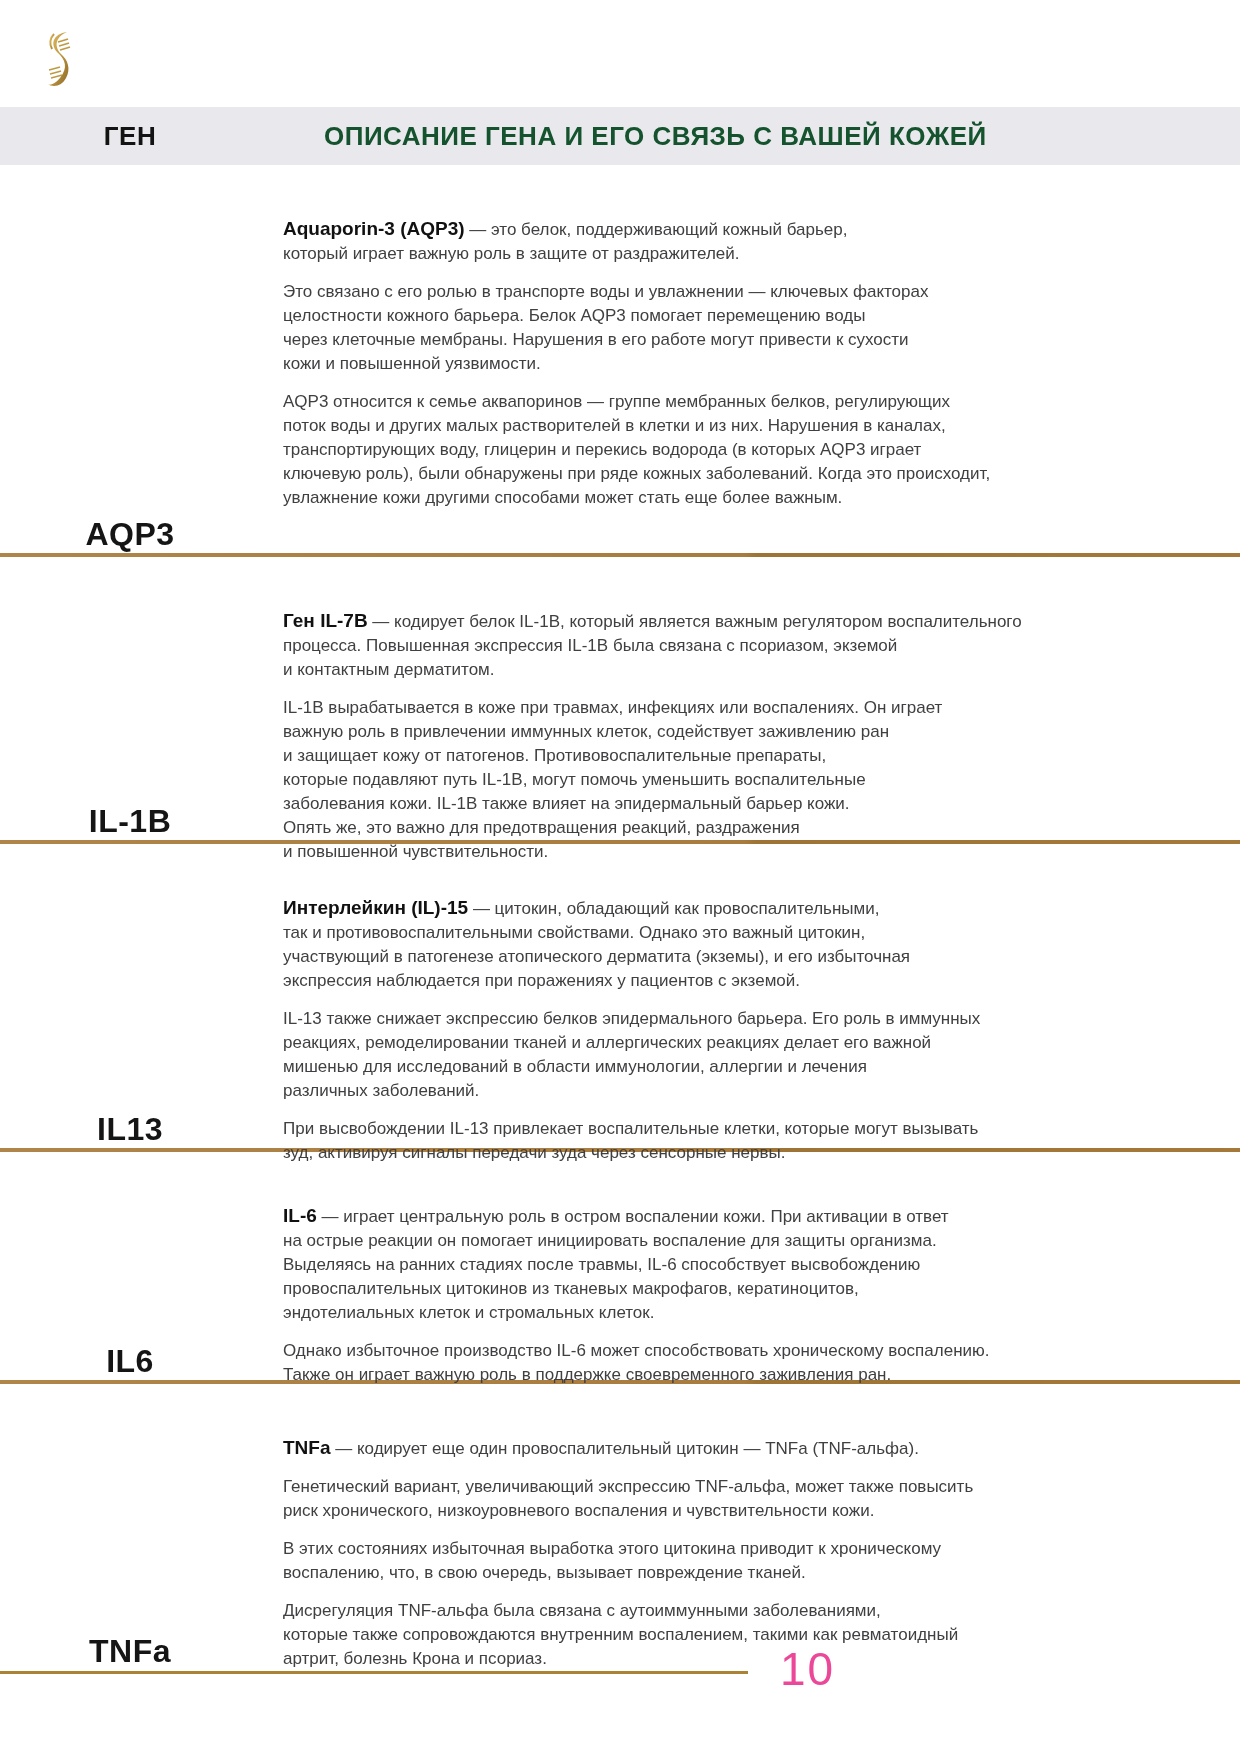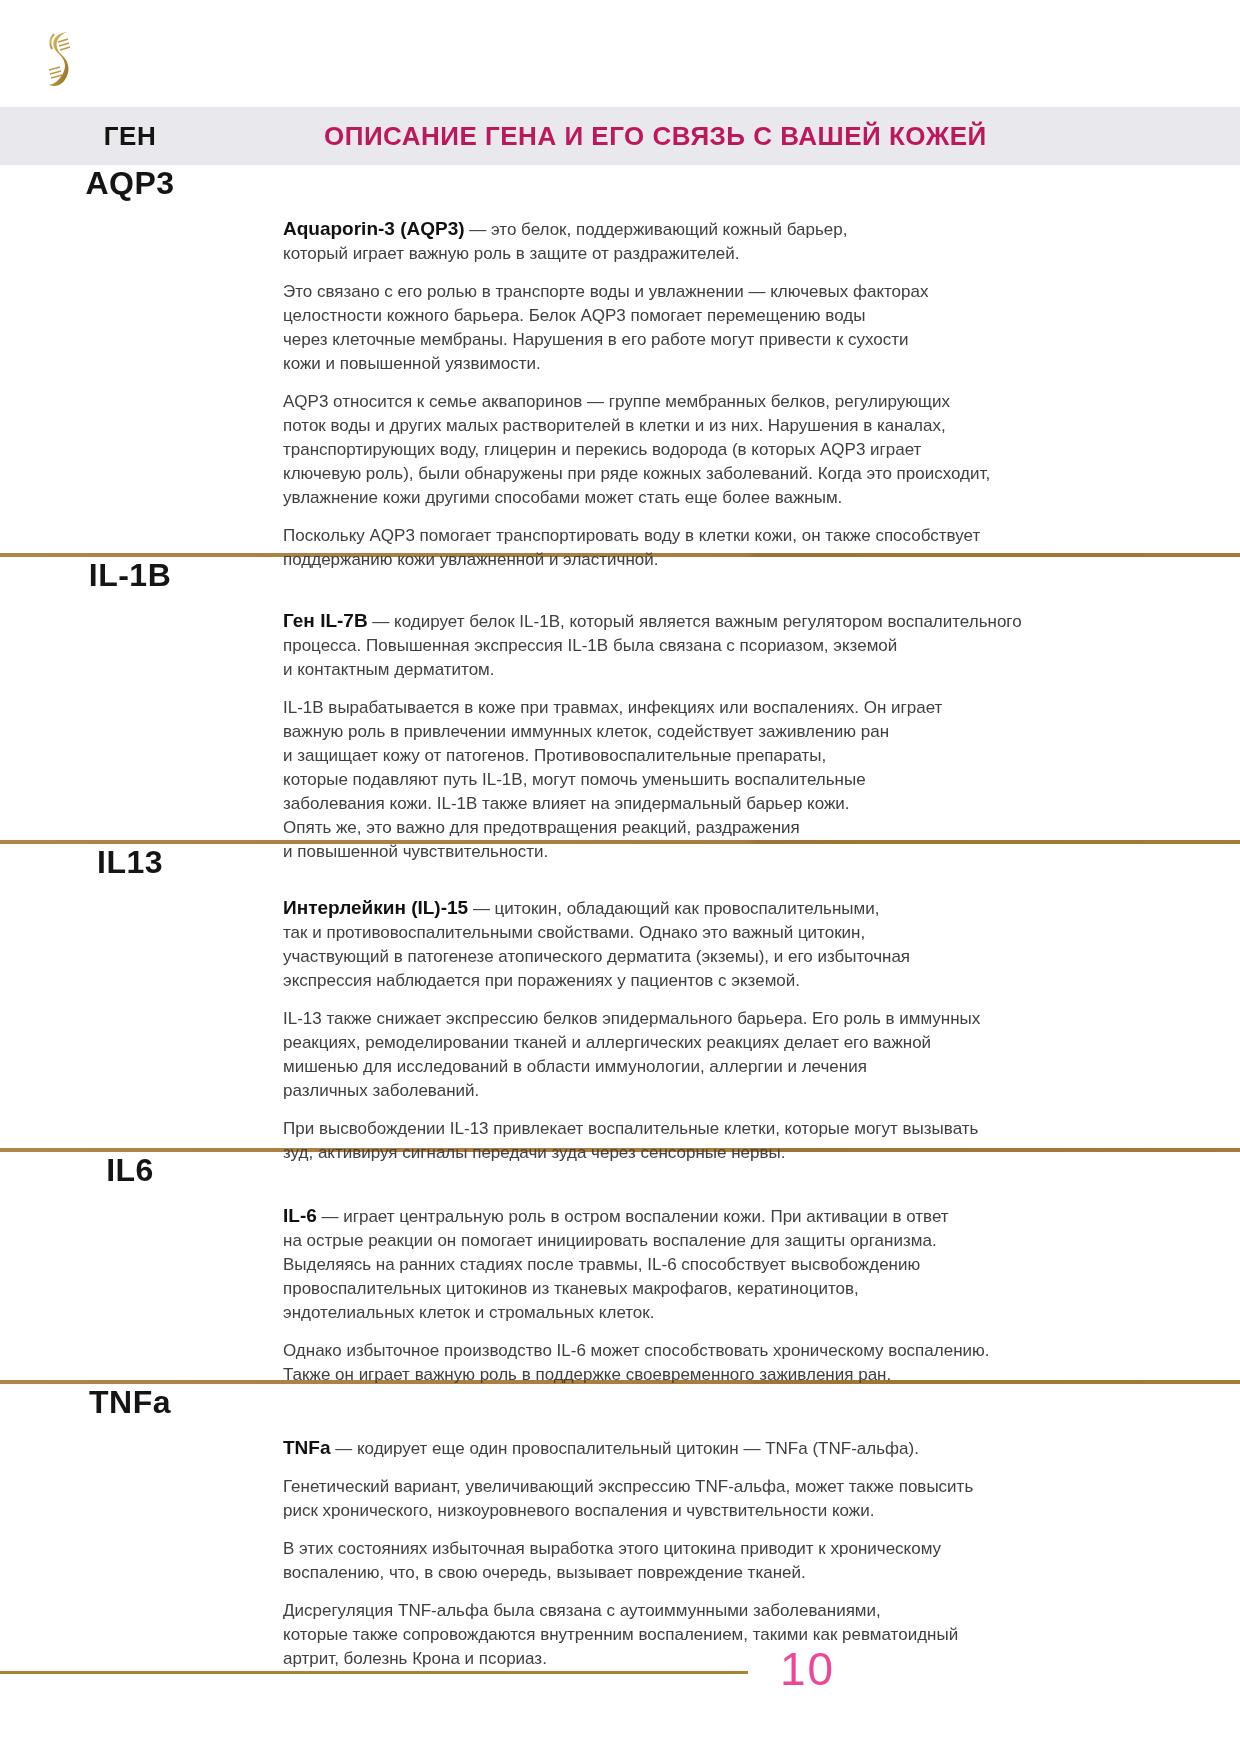--- a/index.html
+++ b/index.html
@@ -36,39 +36,39 @@
     font-size: 26px;
     font-weight: 700;
     letter-spacing: 0.5px;
     color: #131313;
   }
   .header-desc {
     padding-left: 40px;
     font-size: 26px;
     font-weight: 700;
     letter-spacing: 0.5px;
-    color: #be185d;
+    color: #14532d;
   }
   .content {
     position: absolute;
     top: 165px;
     left: 0;
     width: 1240px;
   }
   .gene-row { display: flex; overflow: visible; }
   .gene-row.r1 { height: 388px; }
   .gene-row.r2 { height: 283px; }
   .gene-row.r3 { height: 304px; }
   .gene-row.r4 { height: 228px; }
   .gene-row.r5 { height: 286px; }
   .gene-col {
     width: 260px;
     flex: 0 0 260px;
     display: flex;
-    align-items: flex-start;
+    align-items: flex-end;
     justify-content: center;
   }
   .gene-label {
     font-size: 32px;
     font-weight: 700;
     letter-spacing: 0.5px;
     color: #151515;
   }
   .text-col {
     flex: 1 1 auto;
@@ -152,22 +152,20 @@
 который играет важную роль в защите от раздражителей.</span></div>
         <div class="para"><span class="para-lead"></span><span class="para-text">Это связано с его ролью в транспорте воды и увлажнении — ключевых факторах
 целостности кожного барьера. Белок AQP3 помогает перемещению воды
 через клеточные мембраны. Нарушения в его работе могут привести к сухости
 кожи и повышенной уязвимости.</span></div>
         <div class="para"><span class="para-lead"></span><span class="para-text">AQP3 относится к семье аквапоринов — группе мембранных белков, регулирующих
 поток воды и других малых растворителей в клетки и из них. Нарушения в каналах,
 транспортирующих воду, глицерин и перекись водорода (в которых AQP3 играет
 ключевую роль), были обнаружены при ряде кожных заболеваний. Когда это происходит,
 увлажнение кожи другими способами может стать еще более важным.</span></div>
-        <div class="para"><span class="para-lead"></span><span class="para-text">Поскольку AQP3 помогает транспортировать воду в клетки кожи, он также способствует
-поддержанию кожи увлажненной и эластичной.</span></div>
       </div>
     </div>
 
     <div class="divider"></div>
 
     <div class="gene-row r2">
       <div class="gene-col">
         <div class="gene-label">IL-1B</div>
       </div>
       <div class="text-col">

